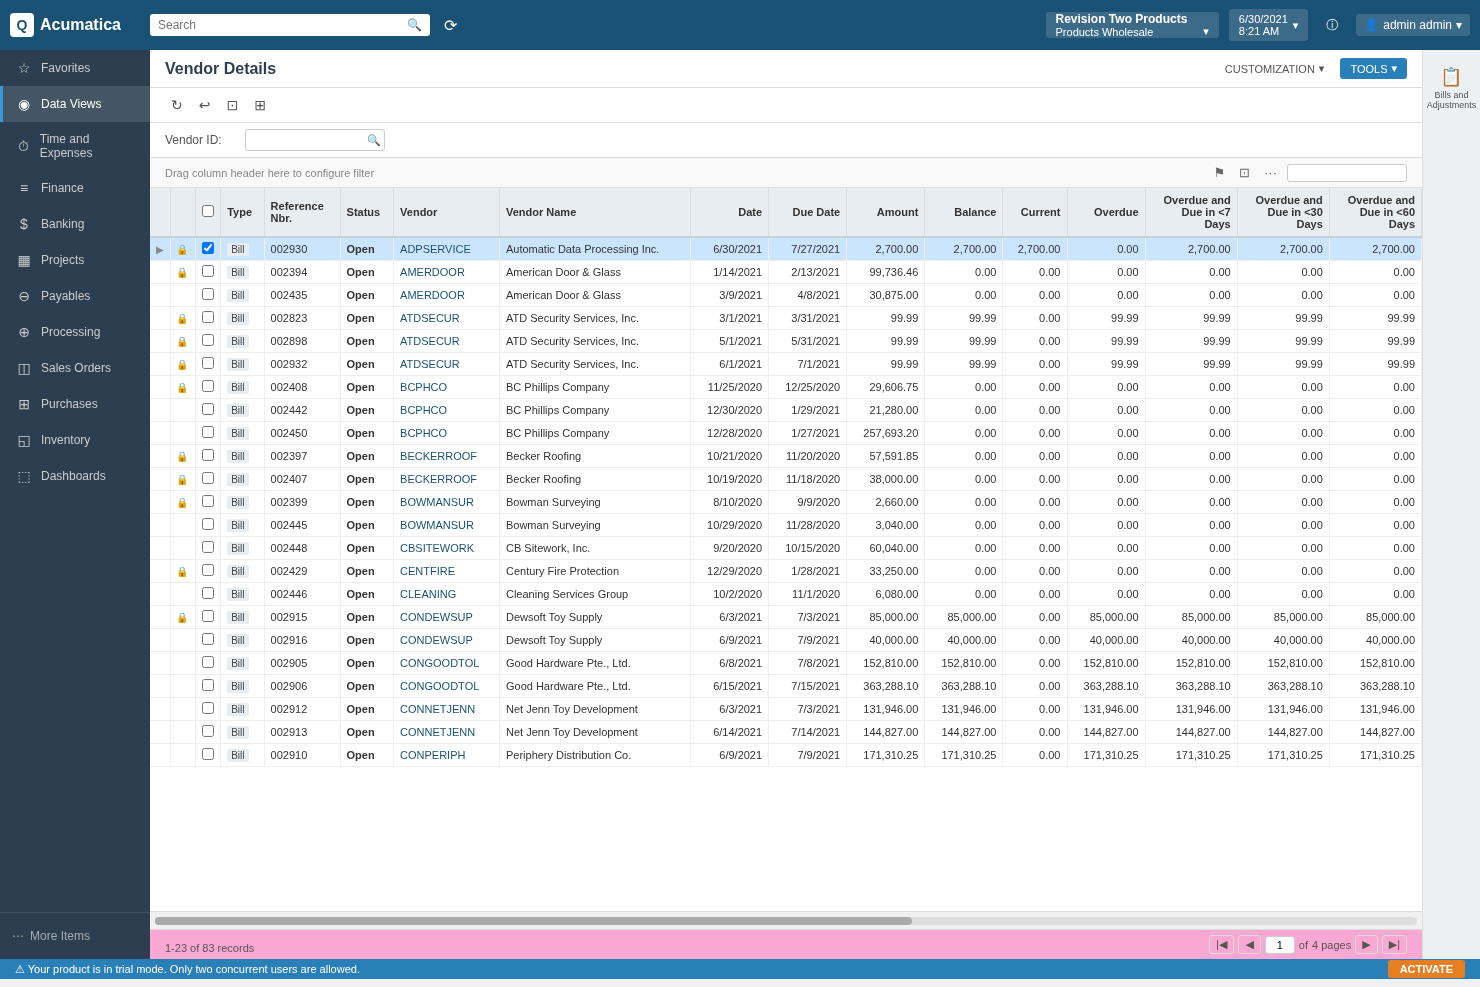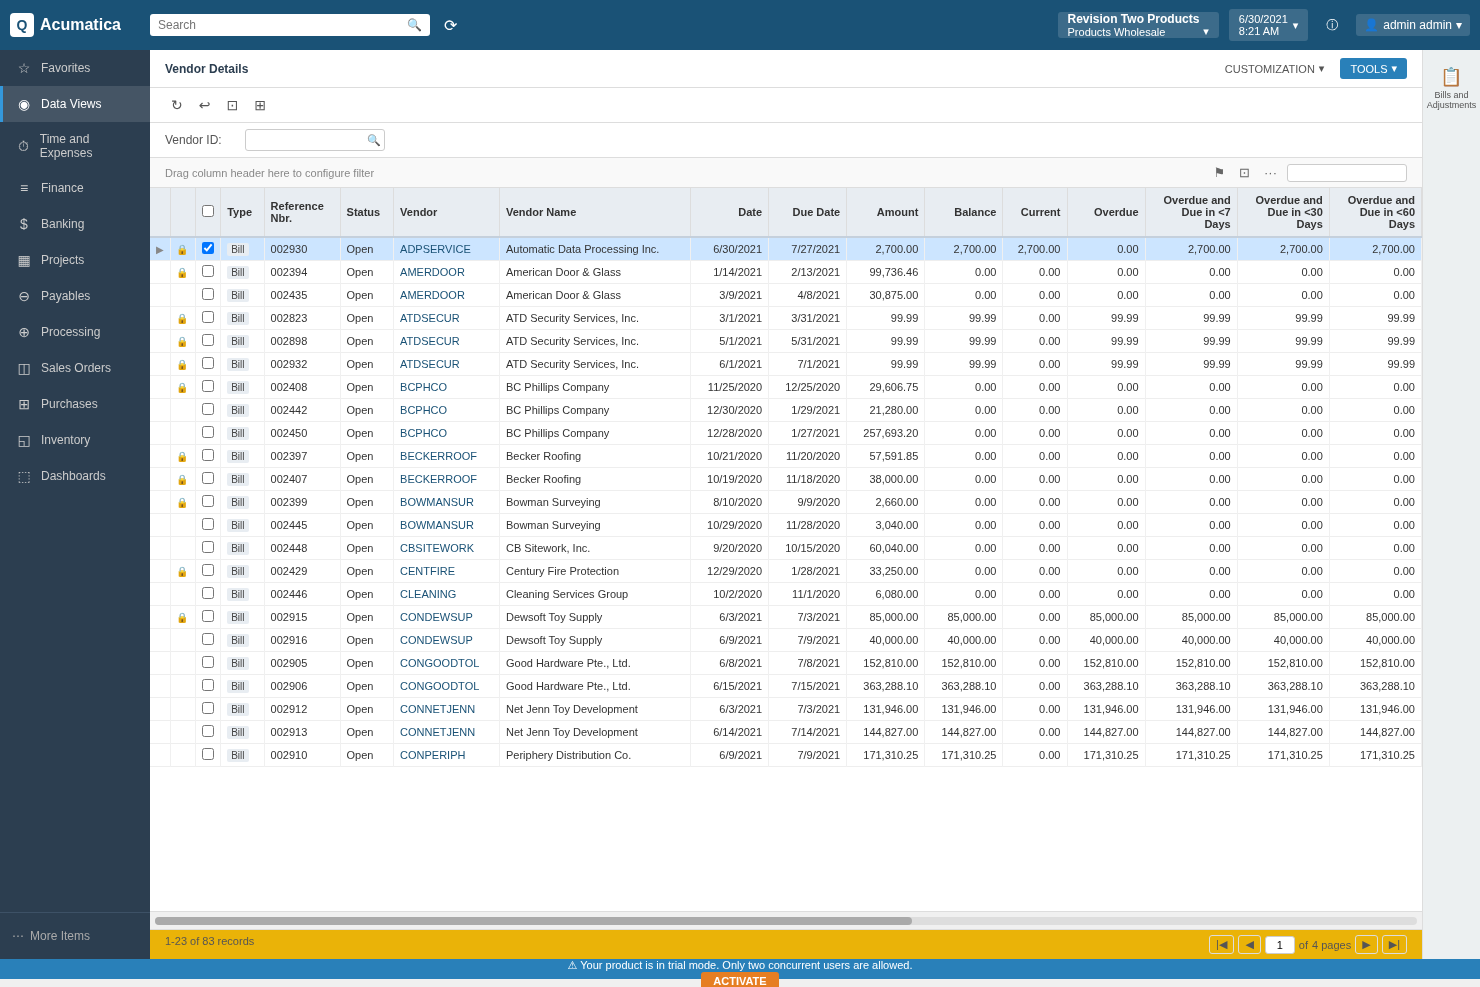--- a/index.html
+++ b/index.html
@@ -65,21 +65,21 @@
     }
     .nav-spacer { flex: 1; }
     .company-selector {
       display: flex;
       align-items: flex-end;
       background: rgba(255,255,255,0.15);
       border-radius: 3px;
       padding: 0 10px;
       color: white;
       cursor: pointer;
-      gap: 4px;
+      gap: 16px;
       font-size: 11px;
     }
     .company-selector .main-text { font-weight: bold; font-size: 12px; }
     .date-time-selector {
       display: flex;
       align-items: center;
       background: rgba(255,255,255,0.15);
       border-radius: 3px;
       padding: 4px 10px;
       color: white;
@@ -143,21 +143,21 @@
     
     .page-header {
       background: white;
       padding: 8px 15px;
       display: flex;
       align-items: center;
       justify-content: space-between;
       border-bottom: 1px solid #ddd;
     }
     .page-title {
-      font-size: 12px;
+      font-size: 16px;
       font-weight: 600;
       color: #2c3e50;
     }
     .page-header-actions {
       display: flex;
       align-items: center;
       gap: 8px;
     }
     .header-action-btn {
       background: none;
@@ -293,21 +293,21 @@
     }
     tbody td.num { text-align: right; }
     .link-cell { color: #1a5276; cursor: pointer; text-decoration: none; }
     .type-badge {
       background: #e8edf2;
       border-radius: 2px;
       padding: 1px 4px;
       font-size: 10px;
       color: #444;
     }
-    .status-open { color: #333; }
+    .status-open { color: #333; font-weight: bold; }
 
     
     .h-scroll-bar {
       height: 18px;
       background: #f0f0f0;
       border-top: 1px solid #ddd;
       display: flex;
       align-items: center;
       padding: 0 5px;
     }
@@ -323,25 +323,25 @@
       left: 0;
       top: 0;
       width: 60%;
       height: 100%;
       background: #aaa;
       border-radius: 4px;
     }
 
     
     .pagination-bar {
-      background: #eab308;
+      background: #f9a8d4;
       border-top: 1px solid #ddd;
       padding: 5px 15px;
       display: flex;
-      align-items: flex-start;
+      align-items: flex-end;
       justify-content: space-between;
       font-size: 11px;
       color: #555;
     }
     .pagination-controls {
       display: flex;
       align-items: center;
       gap: 4px;
     }
     .page-btn {
@@ -365,21 +365,20 @@
     
     .status-bar {
       background: #2980b9;
       height: 20px;
       display: flex;
       align-items: center;
       padding: 0 15px;
       color: white;
       font-size: 11px;
       justify-content: space-between;
-      flex-direction: column;
     }
     .status-bar .activate-btn {
       background: #e67e22;
       color: white;
       border: none;
       padding: 3px 12px;
       border-radius: 3px;
       cursor: pointer;
       font-size: 11px;
       font-weight: bold;

